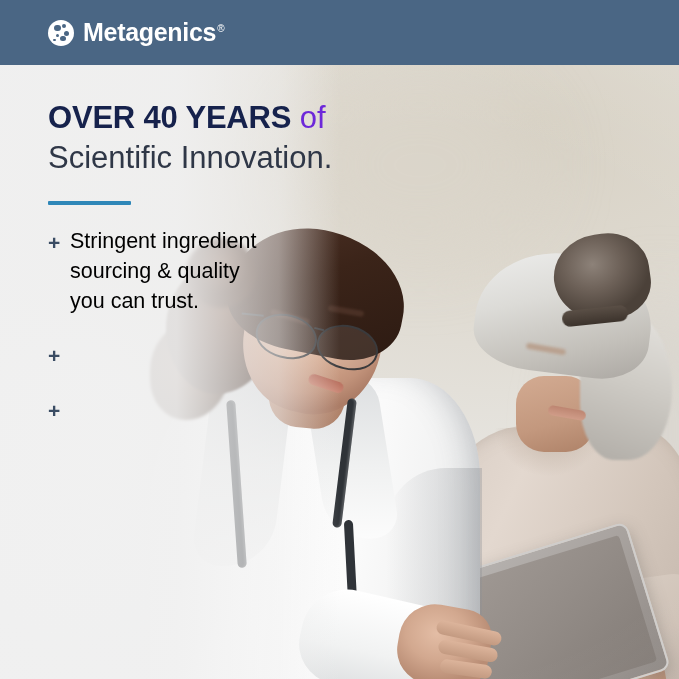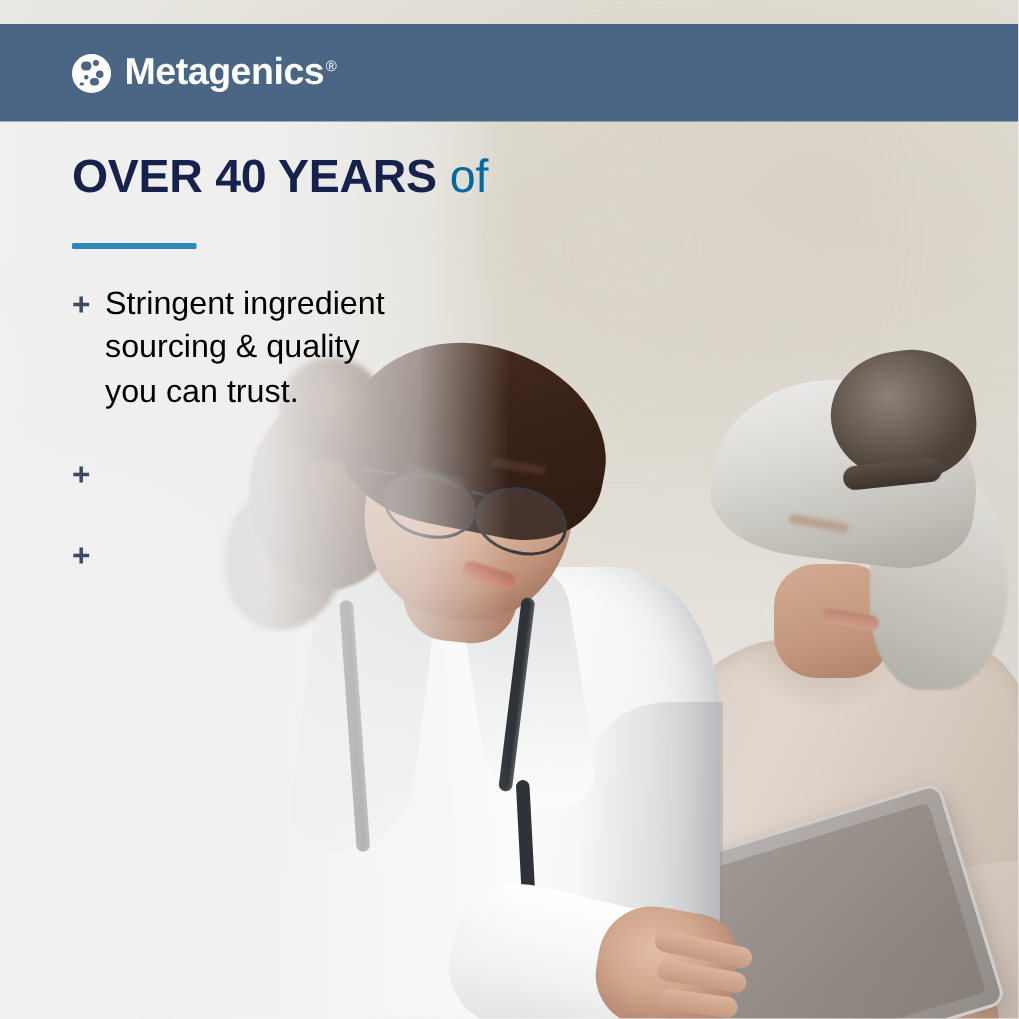--- a/index.html
+++ b/index.html
@@ -281,21 +281,21 @@
   }
   
   .copy-scrim {
     position: absolute; left: 0; top: 65px; width: 340px; height: 614px;
     background: linear-gradient(90deg, rgba(240,240,240,.96) 0%, rgba(240,240,240,.92) 52%, rgba(240,240,240,.55) 82%, rgba(240,240,240,0) 100%);
     pointer-events: none;
   }
 
   
   .header-bar {
-    position: absolute; left: 0; top: 16px; width: 679px; height: 65px;
+    position: absolute; left: 0; top: 0; width: 679px; height: 65px;
     background: #4a6684;
     display: flex; align-items: center;
     z-index: 5;
   }
   .brand { display: flex; align-items: center; margin-left: 48px; }
   .brand-mark {
     width: 26px; height: 26px; border-radius: 50%;
     background: #ffffff;
     position: relative; flex: none;
     margin-right: 9px;
@@ -336,21 +336,21 @@
     color: #2d3544;
     font-weight: normal;
   }
   .headline .strong {
     font-weight: bold;
     color: #16224c;
     letter-spacing: -.2px;
   }
   .headline .light {
     font-weight: normal;
-    color: #0369a1;
+    color: #6d28d9;
     text-align: center;
   }
   .headline .line2 {
     color: #2f3747;
     font-weight: normal;
   }
   .rule {
     width: 83px; height: 4px;
     background: #2f87b8;
     margin: 24px 0 22px 0;
@@ -459,20 +459,21 @@
       </div>
       <div class="brand-name">
         <span>Metagenics</span><span class="brand-reg">®</span>
       </div>
     </div>
   </div>
 
   <div class="copy">
     <h1 class="headline">
       <span class="strong">OVER 40 YEARS</span><span class="light"> of</span><br>
+      <span class="line2">Scientific Innovation.</span>
     </h1>
 
     <div class="rule"></div>
 
     <ul class="benefits">
       <li class="benefit">
         <span class="plus">+</span>
         <span class="benefit-text">Stringent ingredient
 sourcing &amp; quality
 you can trust.</span>

